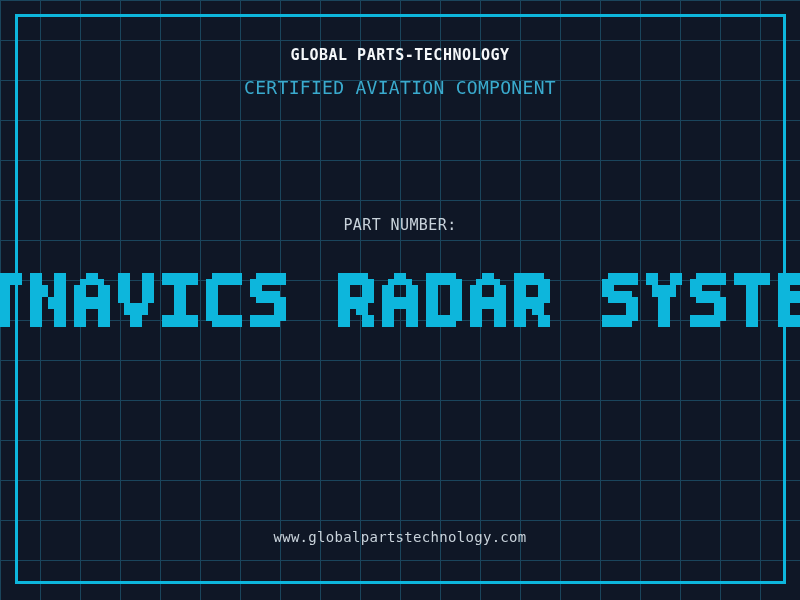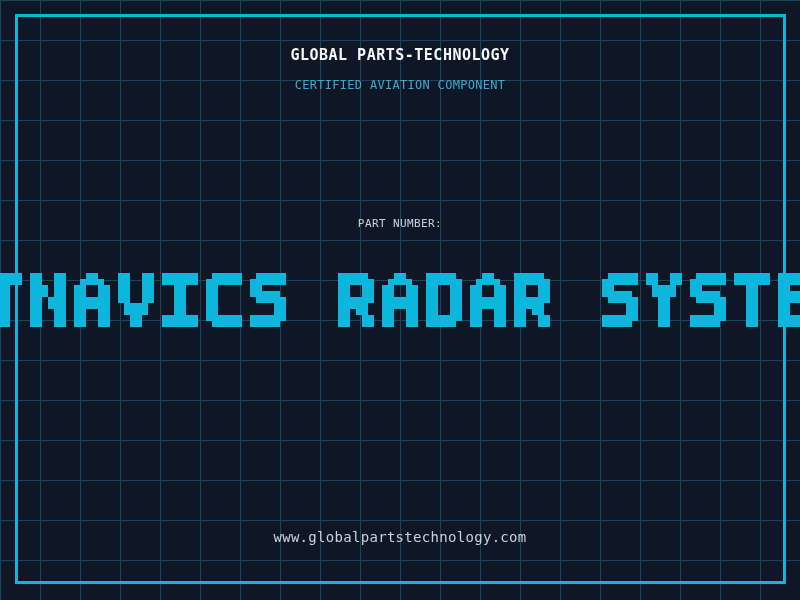--- a/index.html
+++ b/index.html
@@ -41,27 +41,27 @@
   }
   .company{
     top:48px;
     font-size:15px;
     font-weight:bold;
     letter-spacing:0.5px;
     color:var(--white);
   }
   .subtitle{
     top:79px;
-    font-size:12px;
+    font-size:18px;
     letter-spacing:0.3px;
     color:var(--subtitle);
   }
   .part-label{
     top:218px;
-    font-size:11px;
+    font-size:15px;
     letter-spacing:0.4px;
     color:var(--light);
   }
   .part-value-clip{
     position:absolute;
     top:273px;left:0;
     width:800px;height:54px;
     overflow:hidden;
   }
   .part-value-clip svg{

